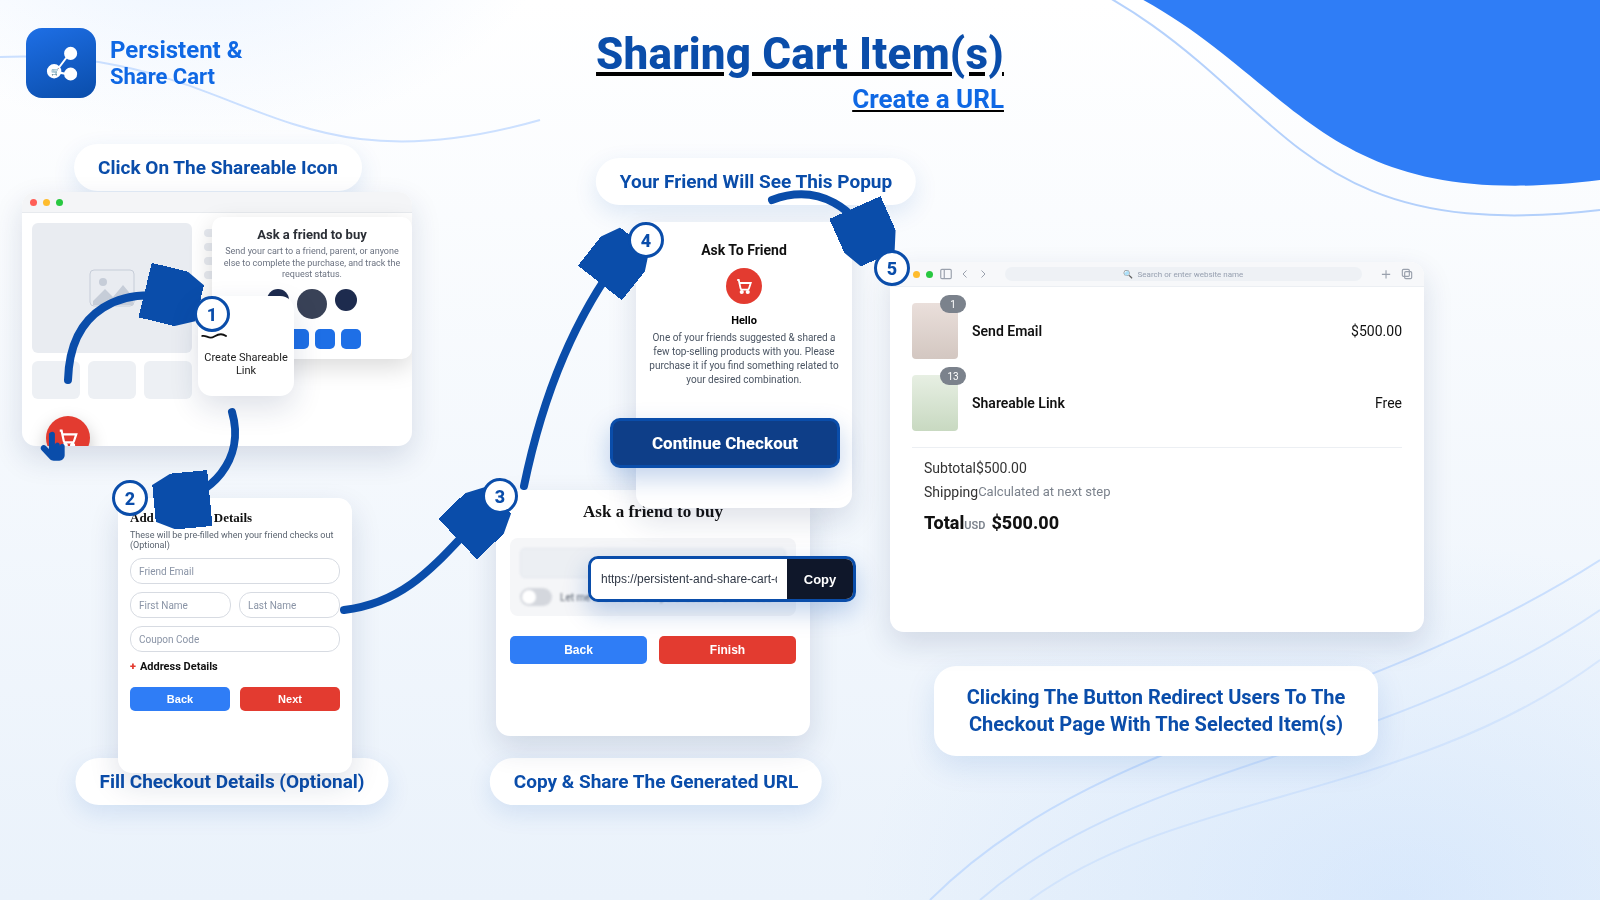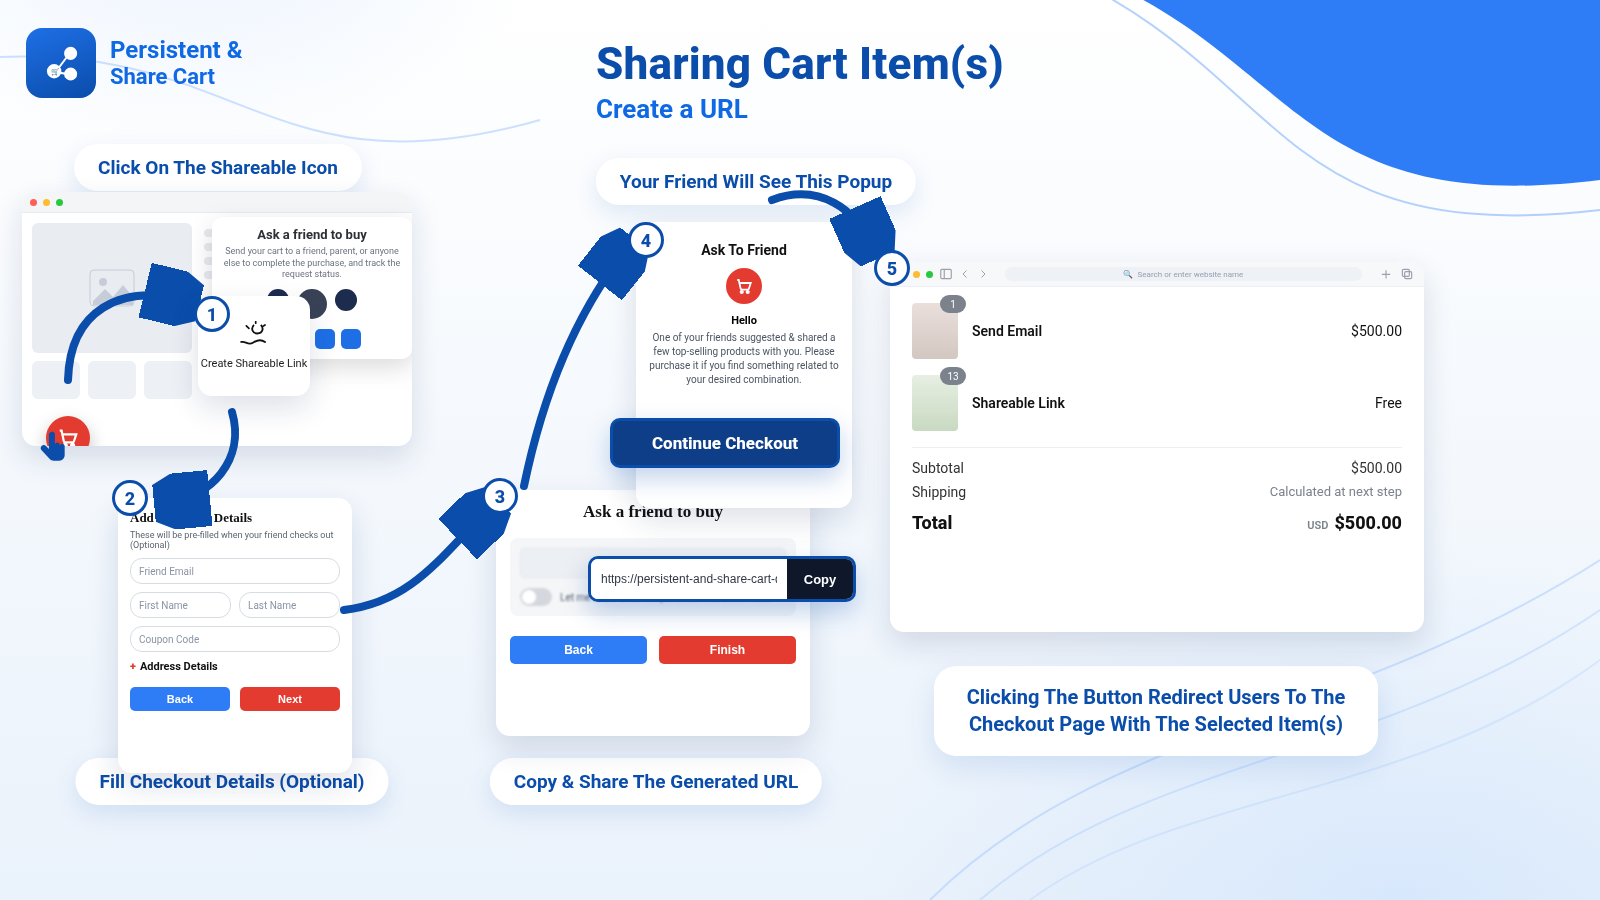--- a/index.html
+++ b/index.html
@@ -31,21 +31,21 @@
   }
   .brand-logo{
     width:70px;height:70px;border-radius:16px;
     background:linear-gradient(160deg,#1E6FE6,#0A4DAA);
     display:flex;align-items:center;justify-content:center;color:#fff;position:relative;
   }
   .brand-logo svg{width:44px;height:44px}
   .brand-text{font-weight:700;color:var(--brand-accent);font-size:24px;line-height:1.15}
   .brand-text small{display:block;font-size:22px}
   .title{
-    position:absolute;left:50%;transform:translateX(-50%);top:38px;text-align:left;
+    position:absolute;left:50%;transform:translateX(-50%);top:28px;text-align:right;text-decoration:underline;
   }
   .title h1{margin:0;color:var(--brand-blue);font-size:44px;font-weight:800;letter-spacing:.2px}
   .title h2{margin:4px 0 0;color:var(--brand-accent);font-size:26px;font-weight:700}
 
   
   .pill{
     position:absolute;transform:translateX(-50%);
     background:#fff;border-radius:999px;padding:12px 24px;
     color:var(--brand-blue);font-weight:700;font-size:19px;
     box-shadow:0 8px 24px rgba(12,80,178,.12);white-space:nowrap;
@@ -152,21 +152,21 @@
   .p5{left:890px;top:262px;width:534px;height:370px}
   .p5 .chrome{height:24px;background:#F7F8FA;border-bottom:1px solid #ECEFF3;display:flex;align-items:center;gap:6px;padding:0 10px}
   .p5 .addr{flex:1;height:14px;background:#EEF1F5;border-radius:7px;margin:0 10px;display:flex;align-items:center;justify-content:center;font-size:8px;color:#97A0B0}
   .p5 .body{padding:16px 22px}
   .p5 .item{display:flex;align-items:center;gap:14px;margin-bottom:16px}
   .p5 .thumb{width:46px;height:56px;background:linear-gradient(#EADFDB,#D3C7C1);border-radius:4px;position:relative}
   .p5 .badge{position:absolute;right:-8px;top:-8px;min-width:18px;height:18px;border-radius:10px;background:#7B828C;color:#fff;font-size:10px;display:flex;align-items:center;justify-content:center;padding:0 4px}
   .p5 .name{font-size:14px;color:#111;font-weight:600}
   .p5 .price{margin-left:auto;font-size:14px;color:#111}
   .p5 .hr{height:1px;background:#ECEFF3;margin:8px 0 12px}
-  .p5 .row{display:flex;justify-content:space-between;font-size:14px;color:#333;margin:8px 0}
+  .p5 .row{display:flex;font-size:14px;color:#333;margin:8px 12px}
   .p5 .row.total{font-weight:800;font-size:18px;color:#111;margin-top:12px}
   .p5 .row .muted{color:#7B828C;font-size:13px}
   .p5 .usd{font-size:11px;color:#7B828C;margin-right:6px;font-weight:600}
 
   
   .hand{position:absolute;left:36px;top:430px;color:var(--brand-blue);z-index:36}
 </style>
 </head>
 <body>
 
@@ -283,21 +283,21 @@
         <circle cx="17" cy="20" r="1.6" fill="#fff"></circle>
         <path d="M3 4h2l2.4 11.2a2 2 0 0 0 2 1.6h7.2a2 2 0 0 0 2-1.5L21 8H6"></path>
       </svg>
   </div>
 </div>
 
 <svg class="hand" width="34" height="38" viewBox="0 0 24 28">
   <path d="M9 3v11l-2.2-2.2c-.9-.9-2.4-.9-3.2 0-.9.9-.9 2.3 0 3.2l6 6.4c.7.8 1.8 1.2 2.9 1.2h4.1c2.2 0 4-1.8 4-4v-6.6c0-1-.8-1.8-1.8-1.8s-1.8.8-1.8 1.8V11c0-1-.8-1.8-1.8-1.8S13.4 10 13.4 11V3c0-1-.8-1.8-1.8-1.8S9 2 9 3Z" fill="#0A4DAA"></path>
 </svg>
 
-<div class="card" style="left:198px;top:296px;width:112px;height:100px;display:flex;flex-direction:column;align-items:center;justify-content:center;gap:6px;z-index:37">
+<div class="card" style="left:198px;top:296px;width:96px;height:100px;display:flex;flex-direction:column;justify-content:center;gap:6px;z-index:37">
   <svg width="34" height="30" viewBox="0 0 40 34">
       <path d="M5 24c4-1 6 2 10 2s6-4 12-4c3 0 6 2 6 2" fill="none" stroke="#111" stroke-width="2.2" stroke-linecap="round"></path>
       <path d="M20 4c-4 4-2 10 4 10 6 0 8-6 4-10" fill="none" stroke="#111" stroke-width="2.2"></path>
       <path d="M14 8l-3-3M30 6l3-2M22 2v-2" stroke="#111" stroke-width="2" stroke-linecap="round"></path>
     </svg>
   <span style="font-size:11px;color:#222;text-align:center;line-height:1.2">Create Shareable Link</span>
 </div>
 
 <div class="card p2">
   <h4>Add Checkout Details</h4>

